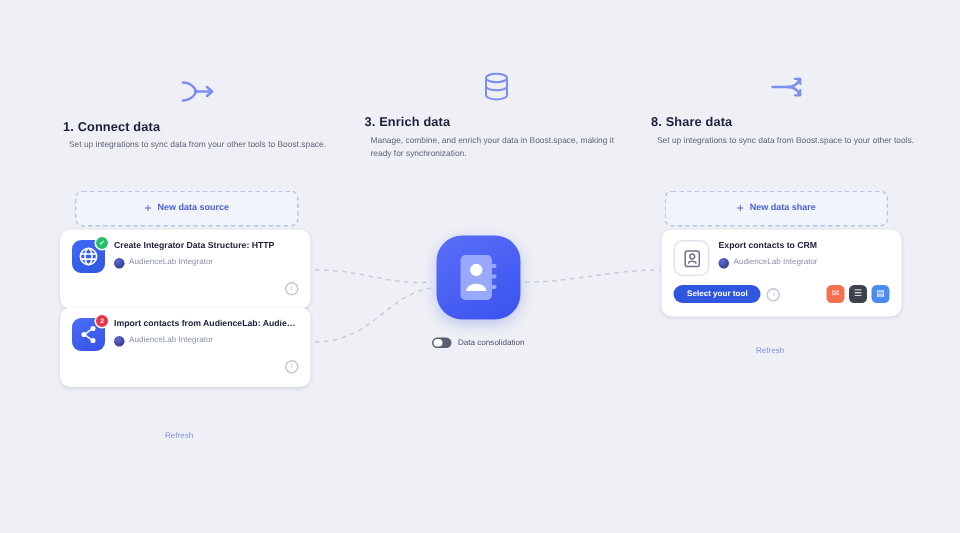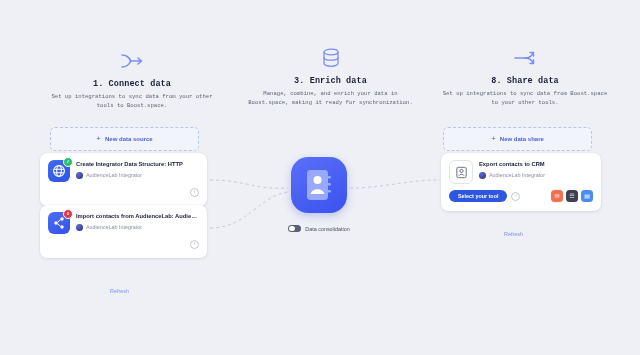--- a/index.html
+++ b/index.html
@@ -7,21 +7,21 @@
     width:640px;height:355px;
     background:#eef0f5;
     font-family:"Liberation Sans", sans-serif;
     overflow:hidden;
     position:relative;
     color:#1f2340;
   }
   .stage{position:absolute;inset:0;}
 
   
-  .col-head{position:absolute;text-align:center;font-family:Liberation Mono, monospace;}
+  .col-head{position:absolute;}
   .col-icon{height:26px;display:flex;align-items:center;justify-content:center;margin-bottom:5px;}
   .col-title{font-size:8.5px;font-weight:bold;letter-spacing:.1px;color:#1b1f3b;margin-bottom:4px;}
   .col-desc{font-size:5.6px;line-height:1.55;color:#5f6478;padding:0 4px;}
 
   #head-connect{left:42px;top:48px;width:180px;}
   #head-enrich{left:243px;top:45px;width:175px;}
   #head-share{left:434px;top:45px;width:182px;}
 
   
   .new-btn{

